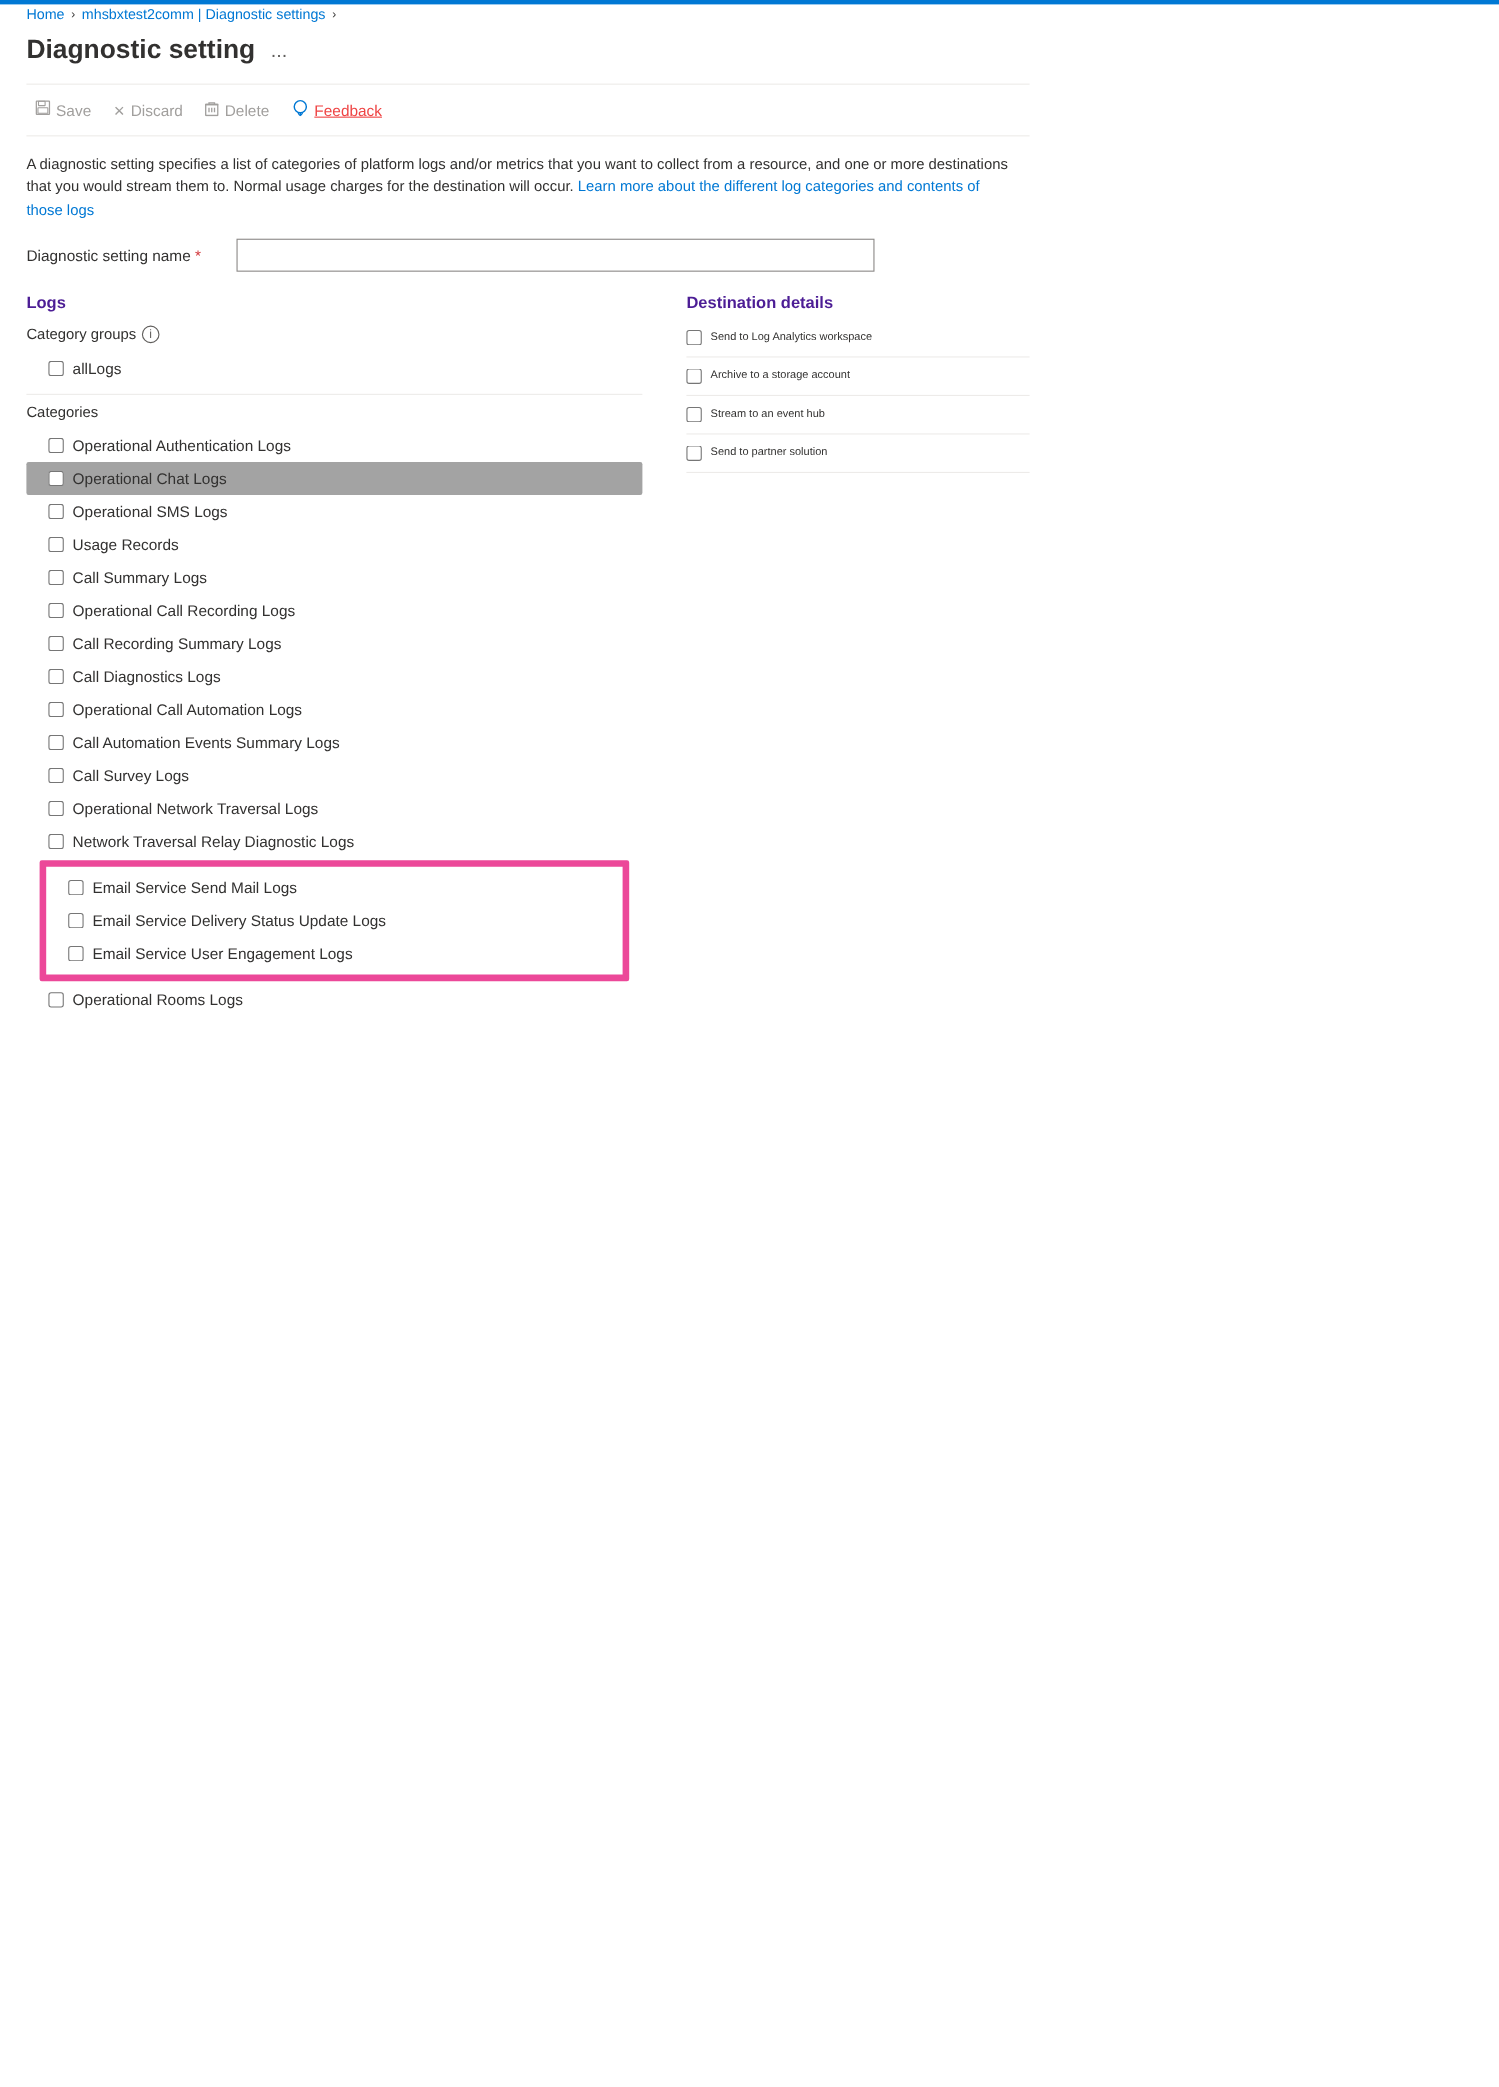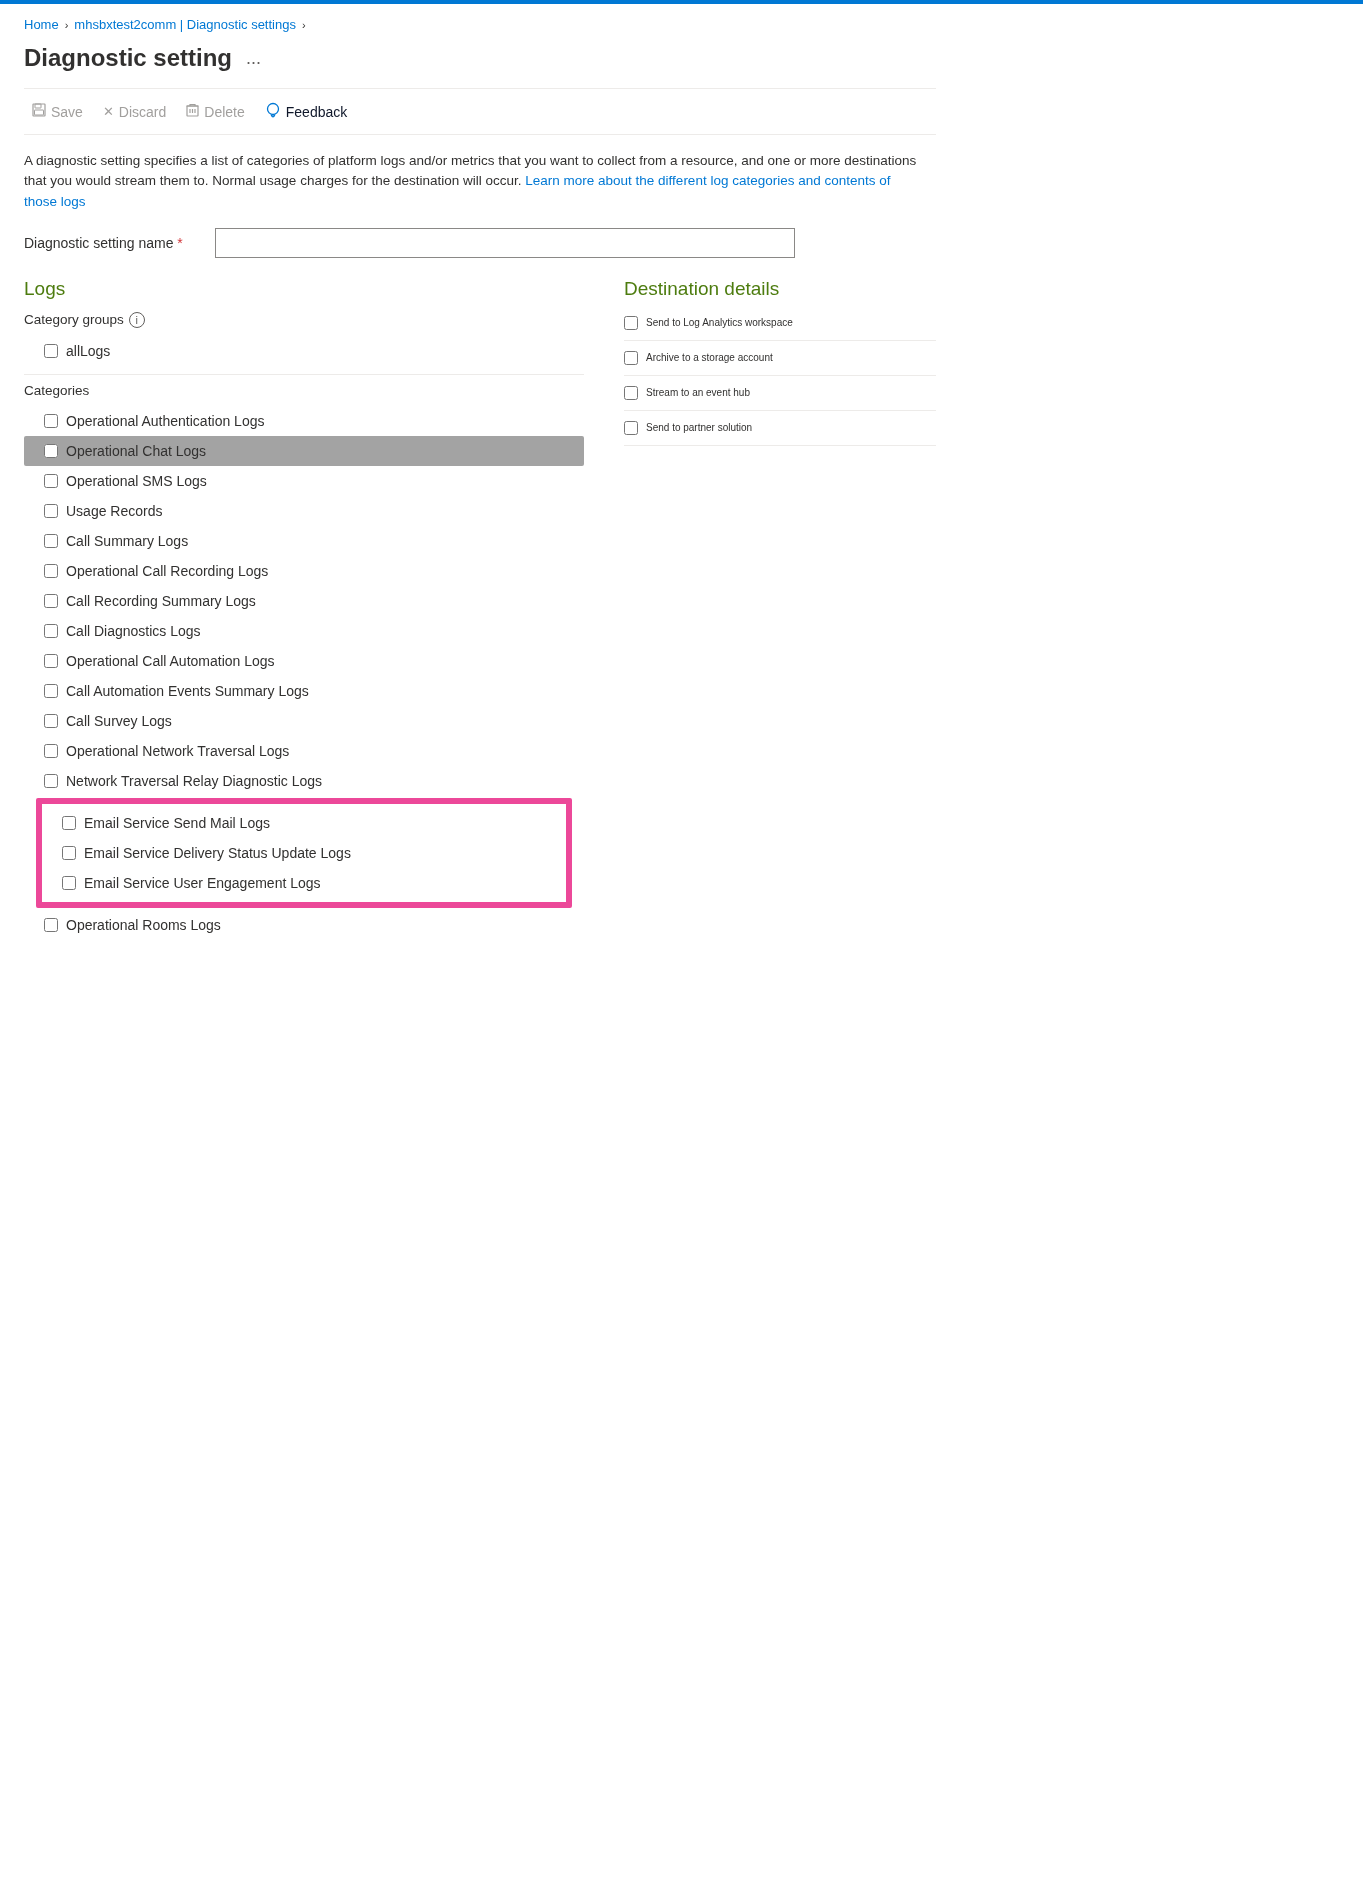--- a/index.html
+++ b/index.html
@@ -12,21 +12,21 @@
     }
 
     .top-bar {
       height: 4px;
       background: #0078d4;
       width: 100%;
     }
 
     .container {
       max-width: 960px;
-      padding: 13px 24px;
+      padding: 1px 24px;
     }
 
     .breadcrumb {
       display: flex;
       align-items: center;
       gap: 6px;
       font-size: 13px;
       color: #0078d4;
       margin-bottom: 12px;
       flex-wrap: wrap;
@@ -89,21 +89,22 @@
       font-size: 14px;
       border-radius: 2px;
     }
 
     .toolbar-btn.disabled {
       color: #a19f9d;
       cursor: default;
     }
 
     .toolbar-btn.feedback-btn {
-      color: #0f172a;
+      color: #ef4444;
+      text-decoration: underline;
     }
 
     .description {
       font-size: 13.5px;
       color: #323130;
       line-height: 1.5;
       margin-bottom: 16px;
       max-width: 900px;
     }
 
@@ -150,24 +151,24 @@
       min-width: 0;
     }
 
     .dest-column {
       flex: 1;
       padding-left: 40px;
       min-width: 0;
     }
 
     .section-title {
-      font-size: 19px;
-      font-weight: 400;
+      font-size: 15px;
+      font-weight: 700;
       margin-bottom: 12px;
-      color: #4d7c0f;
+      color: #4c1d95;
     }
 
     .subsection-title {
       font-size: 13.5px;
       font-weight: 400;
       color: #323130;
       margin-bottom: 8px;
       display: flex;
       align-items: flex-start;
       gap: 5px;

